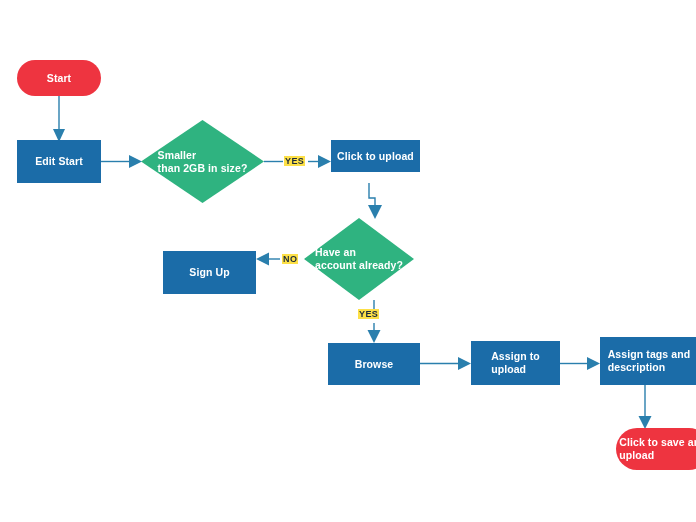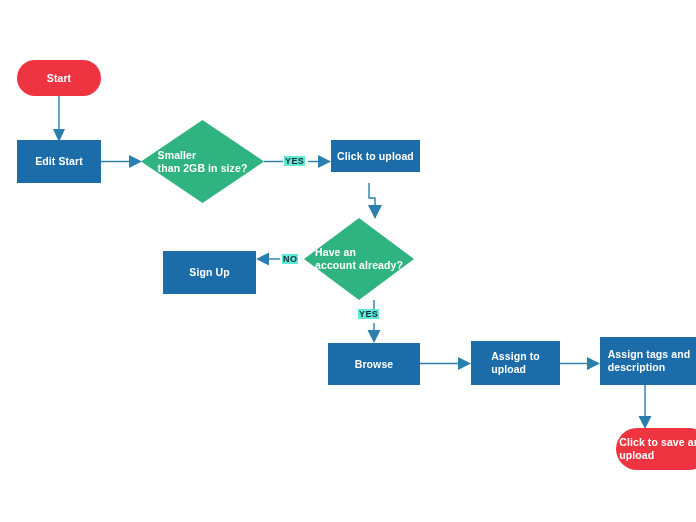--- a/index.html
+++ b/index.html
@@ -57,21 +57,21 @@
     clip-path: polygon(50% 0%, 100% 50%, 50% 100%, 0% 50%);
     z-index: -1;
   }
   .edge-label {
     position: absolute;
     color: #1c2b3a;
     font-size: 9px;
     font-weight: bold;
     letter-spacing: 0.4px;
     z-index: 3;
-    background: #5eead4;
+    background: #fde047;
     padding: 0 1px;
   }
   svg .conn {
     stroke: #2a7fad;
     stroke-width: 1.4px;
     fill: none;
   }
   svg .arrowfill {
     fill: #2a7fad;
   }

